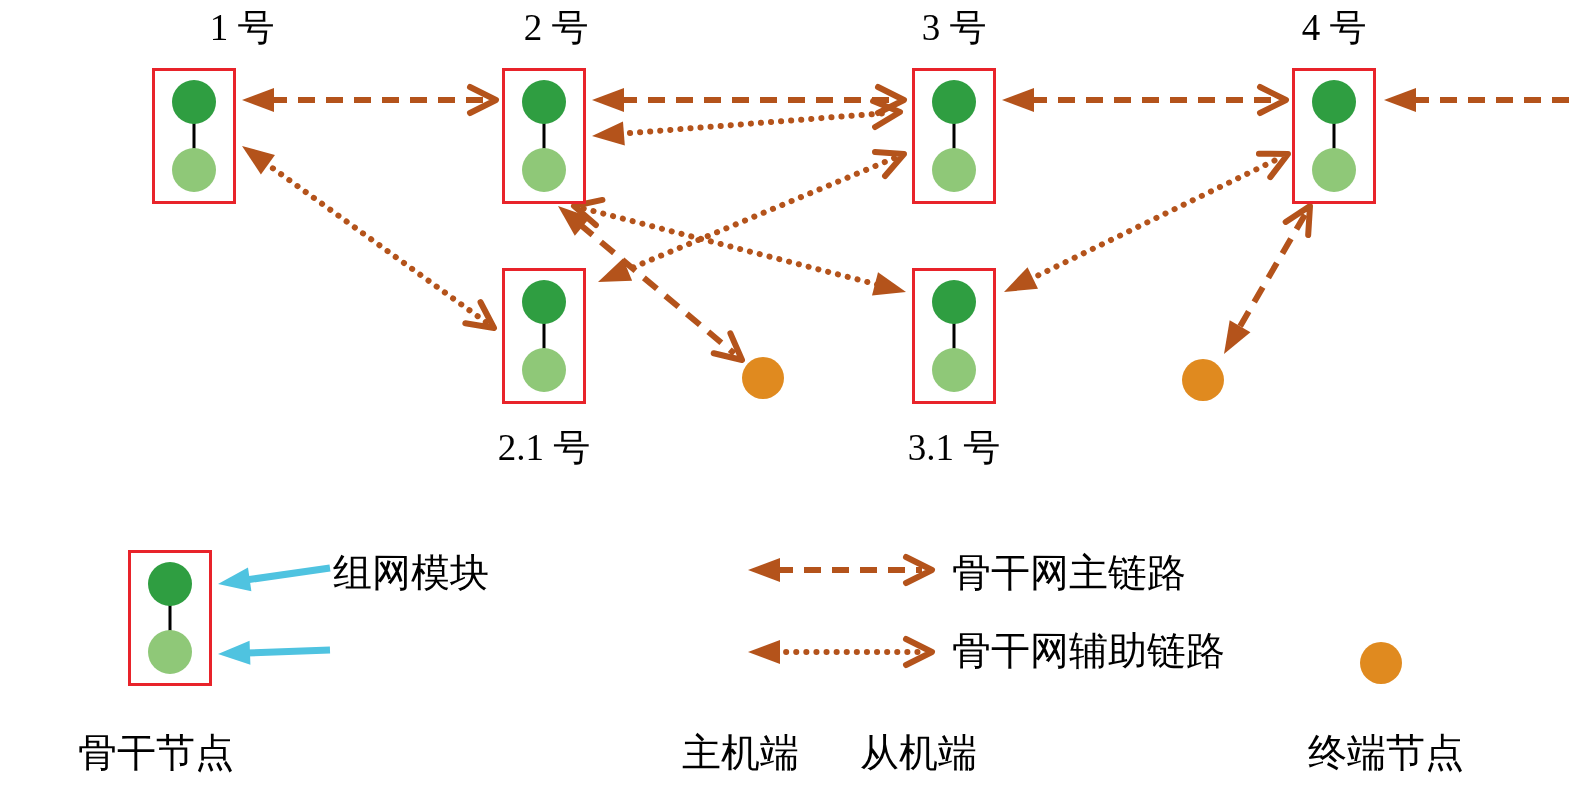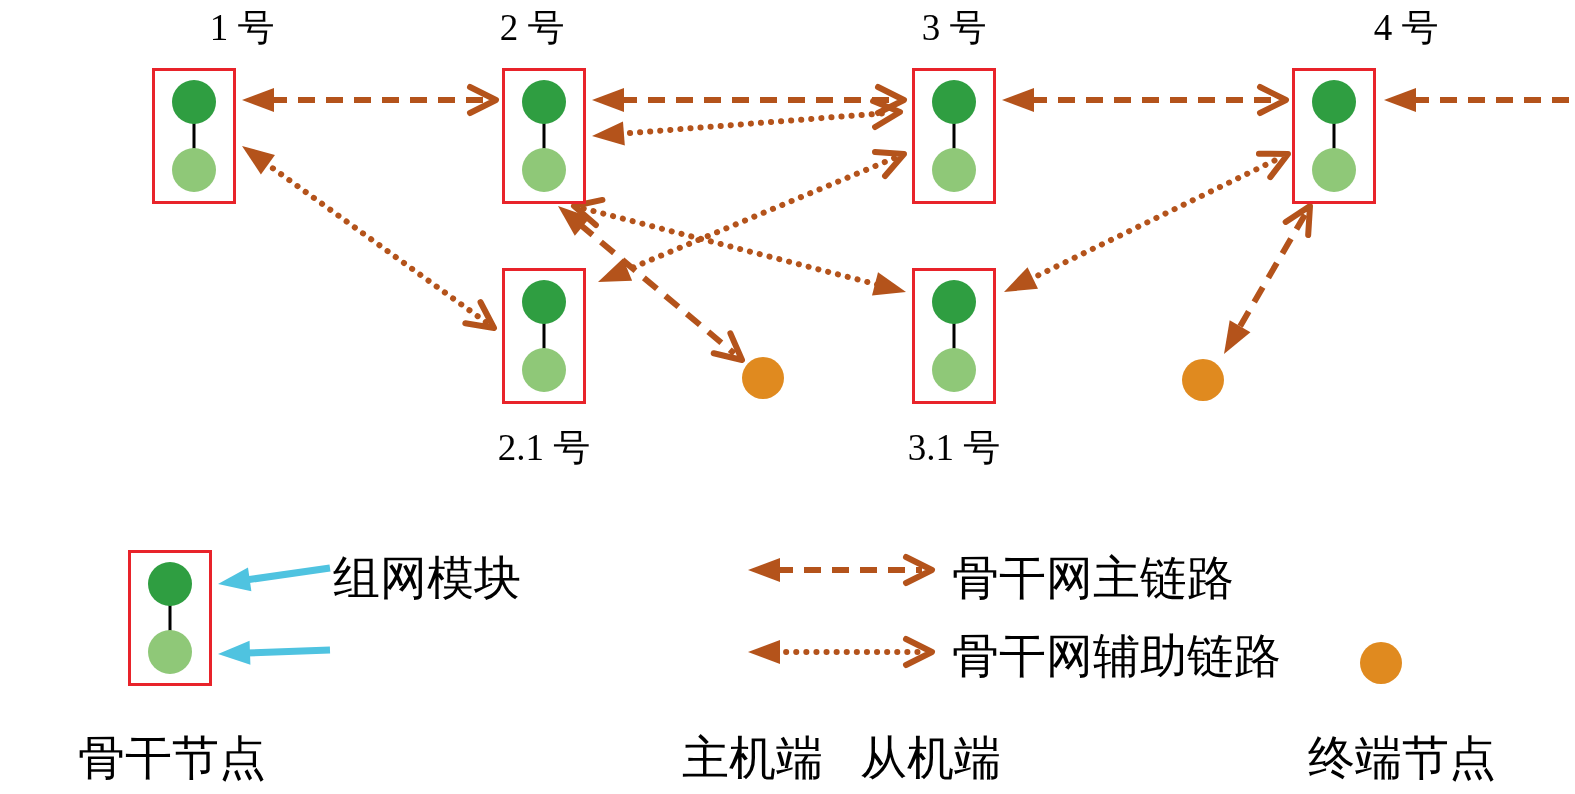--- a/index.html
+++ b/index.html
@@ -21,21 +21,21 @@
   .stem {
     position:absolute; left:50%; transform:translateX(-50%);
     top:30px; height:76px; width:3px; background:#000;
   }
 
   .node-label {
     position:absolute; transform:translateX(-50%);
     font-size:37px; line-height:1.2; white-space:nowrap;
   }
   .lg-text {
-    position:absolute; font-size:47px; line-height:1.15; white-space:nowrap;
+    position:absolute; font-size:39px; line-height:1.15; white-space:nowrap;
   }
   .legend-terminal {
     position:absolute; width:42px; height:42px; border-radius:50%;
     background:#e08a1f;
   }
 </style>
 </head>
 <body>
 
 <div id="canvas">
@@ -137,33 +137,33 @@
       <span class="stem"></span>
       <span class="circ net"></span>
       <span class="circ acc"></span>
     </div>
     <div class="node-label" style="left: 194px; top: 6px; margin-left: 48px;">1 号</div>
     <div class="node" style="left: 502px; top: 68px;">
       <span class="stem"></span>
       <span class="circ net"></span>
       <span class="circ acc"></span>
     </div>
-    <div class="node-label" style="left: 532px; top: 6px; font-family: Liberation Serif, serif;">2 号</div>
+    <div class="node-label" style="left: 556px; top: 6px; font-family: Liberation Serif, serif;">2 号</div>
     <div class="node" style="left: 912px; top: 68px;">
       <span class="stem"></span>
       <span class="circ net"></span>
       <span class="circ acc"></span>
     </div>
     <div class="node-label" style="left: 954px; top: 6px; text-align: center;">3 号</div>
     <div class="node" style="left: 1292px; top: 68px;">
       <span class="stem"></span>
       <span class="circ net"></span>
       <span class="circ acc"></span>
     </div>
-    <div class="node-label" style="left: 1406px; top: 6px;">4 号</div>
+    <div class="node-label" style="left: 1334px; top: 6px;">4 号</div>
     <div class="node" style="left: 502px; top: 268px;">
       <span class="stem"></span>
       <span class="circ net"></span>
       <span class="circ acc"></span>
     </div>
     <div class="node-label" style="left: 544px; top: 426px;">2.1 号</div>
     <div class="node" style="left: 912px; top: 268px;">
       <span class="stem"></span>
       <span class="circ net"></span>
       <span class="circ acc"></span>

